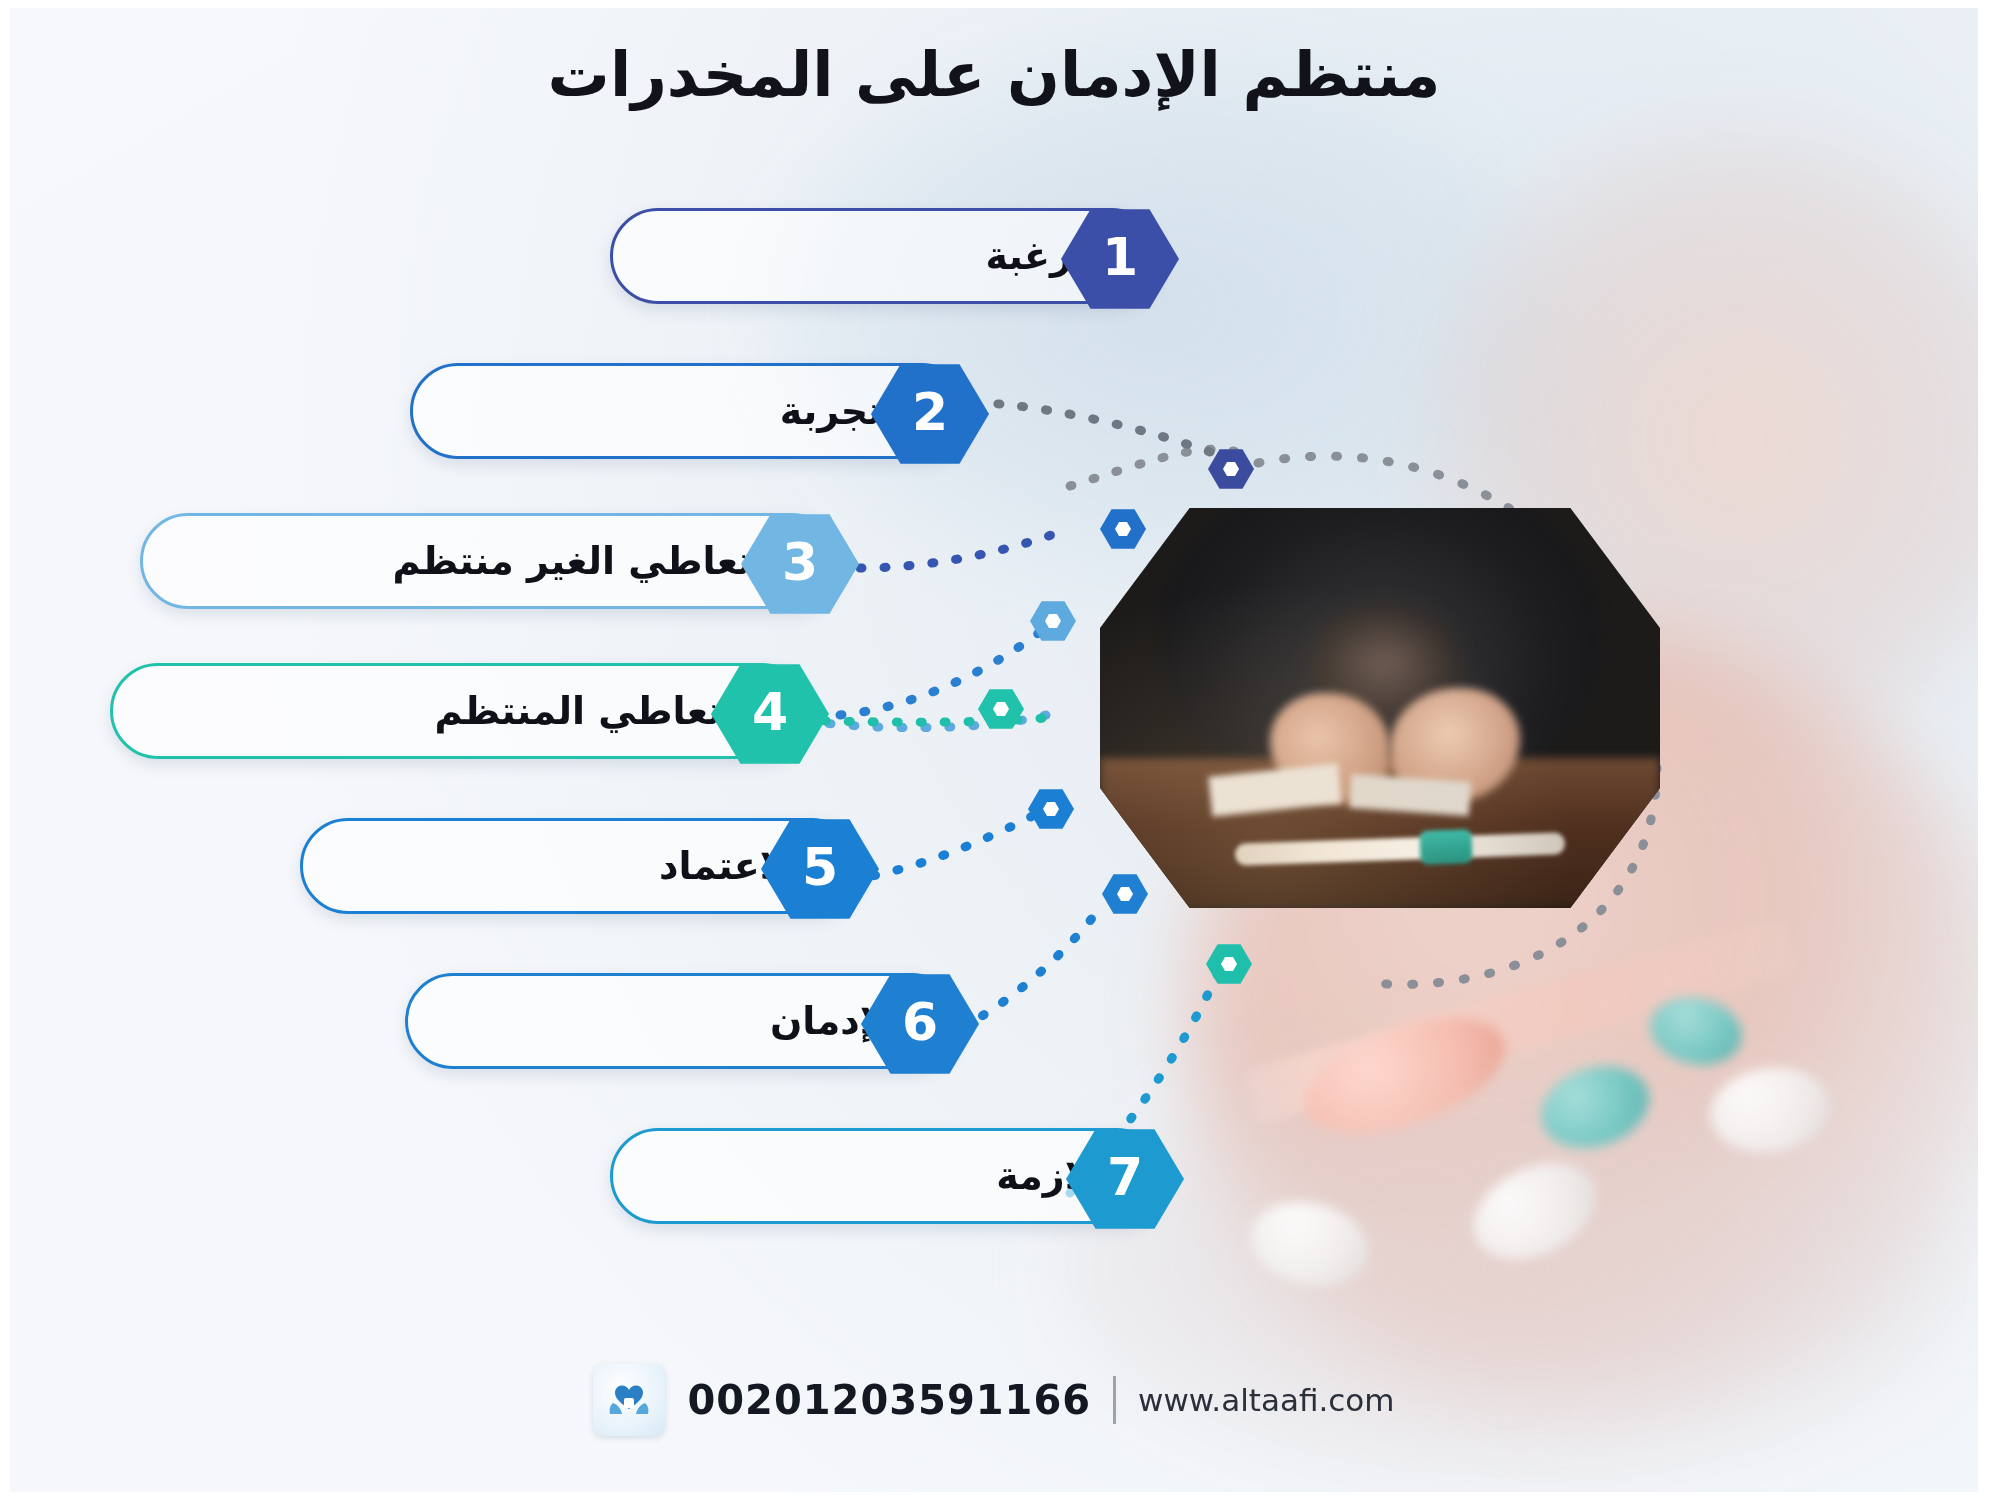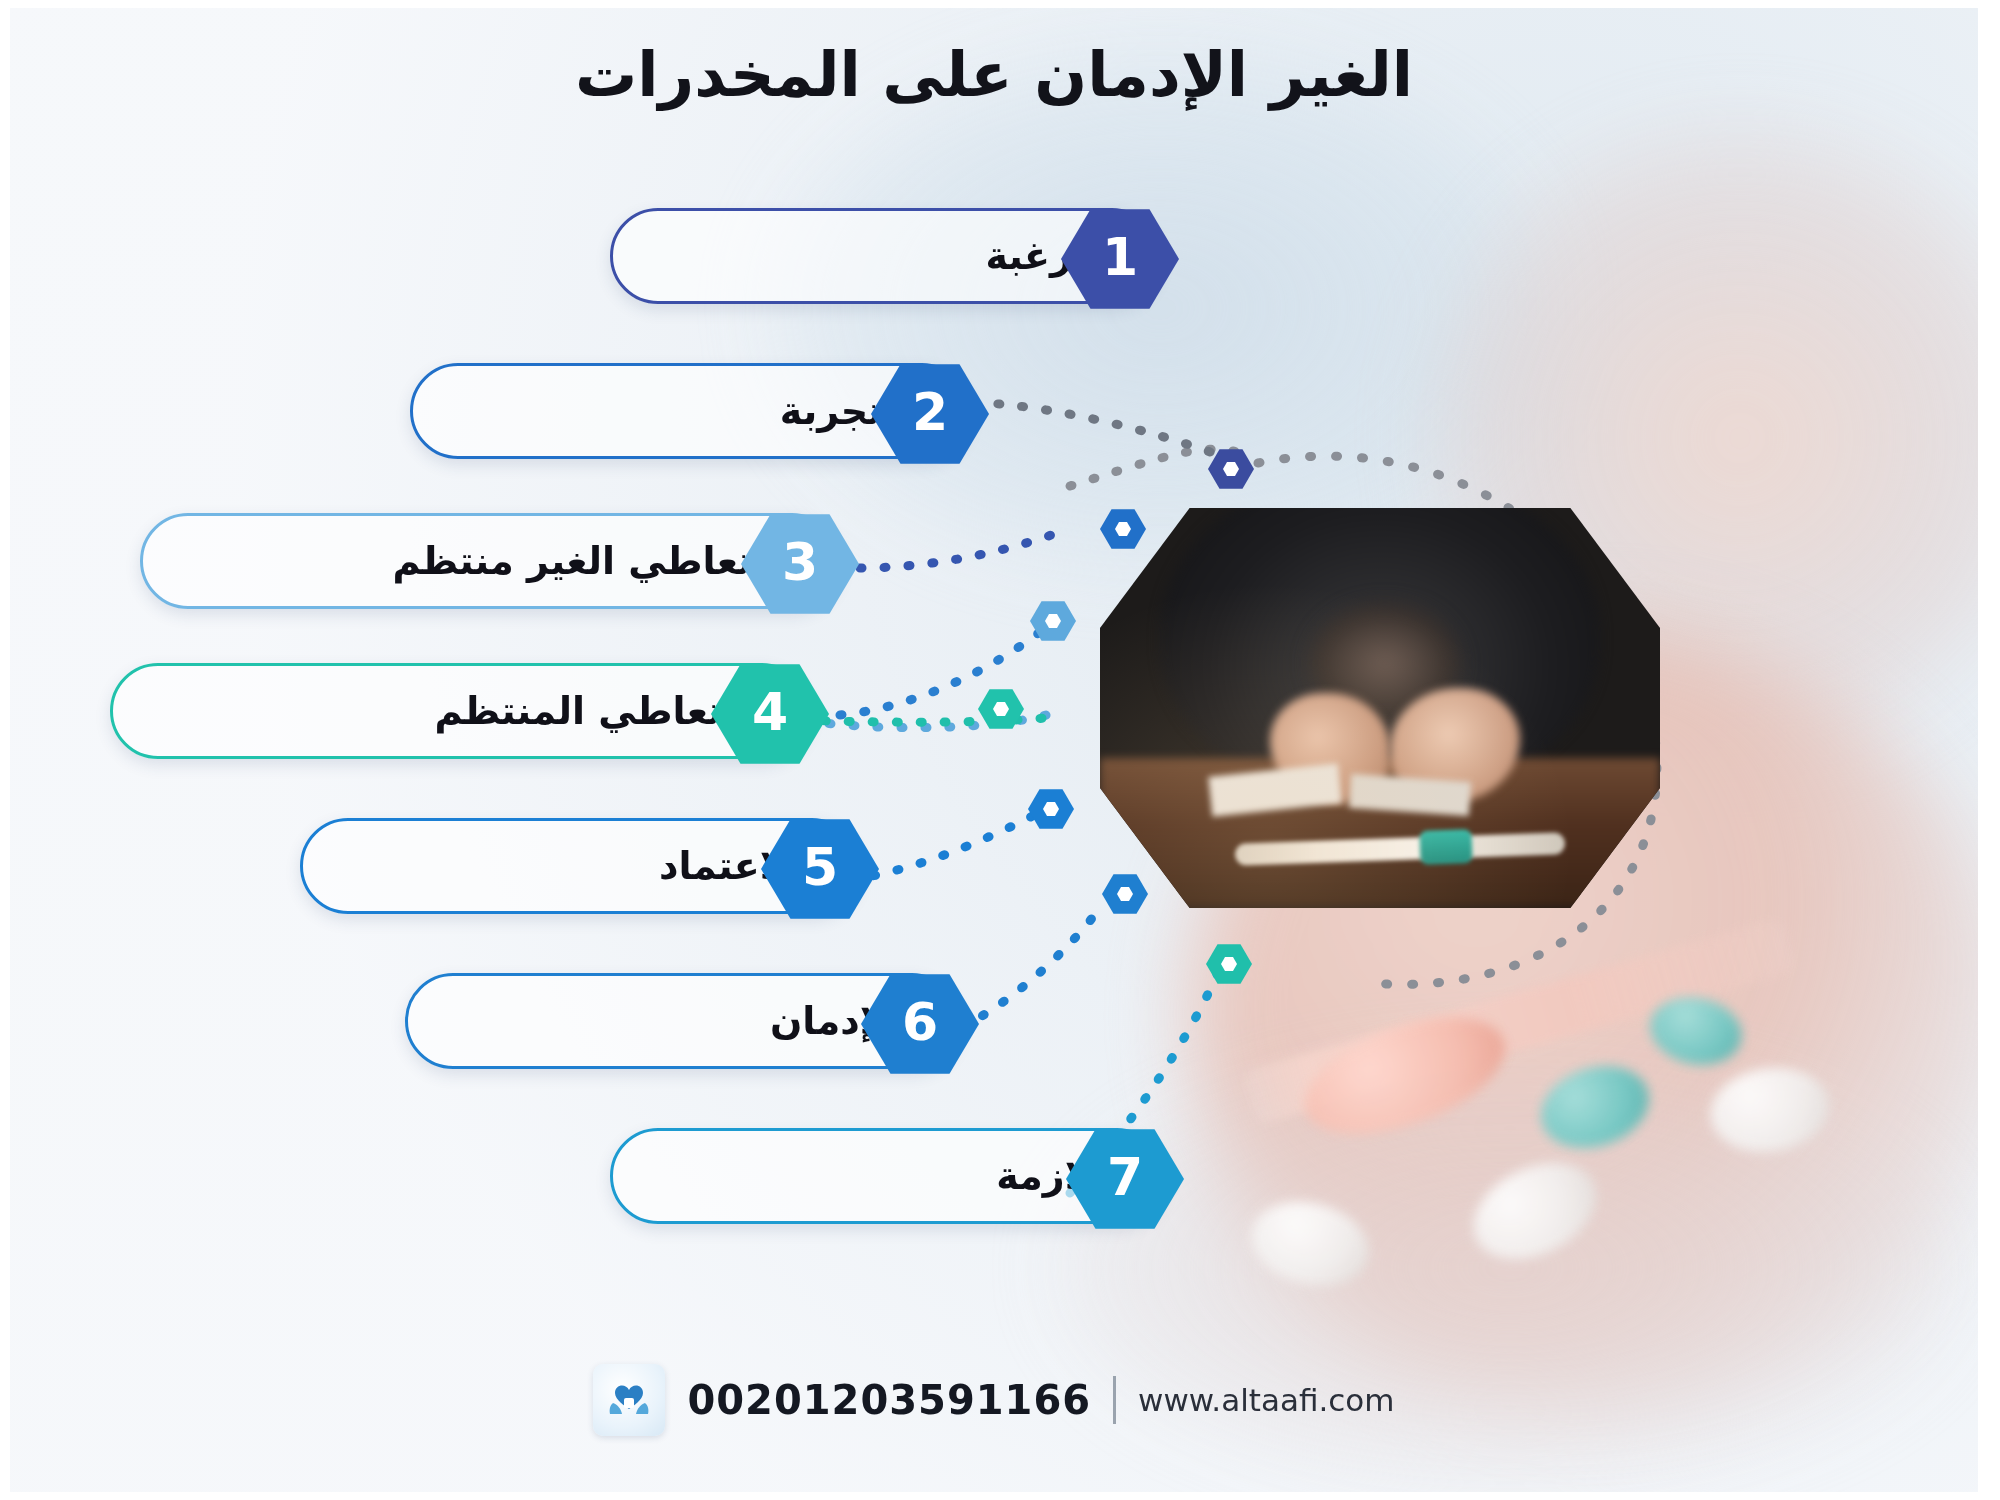--- a/index.html
+++ b/index.html
@@ -272,21 +272,21 @@
     <div class="bg-blob bg-bottom"></div>
 
     <div class="syringe" style="left:1230px; top:985px; width:560px; height:56px; transform:rotate(-16deg);"></div>
     <div class="pill teal" style="left:1530px; top:1060px; width:110px; height:78px; transform:rotate(-18deg);"></div>
     <div class="pill teal" style="left:1640px; top:990px; width:92px; height:66px; transform:rotate(12deg);"></div>
     <div class="pill white" style="left:1700px; top:1060px; width:120px; height:84px; transform:rotate(-8deg);"></div>
     <div class="pill white" style="left:1460px; top:1160px; width:130px; height:86px; transform:rotate(-26deg);"></div>
     <div class="pill white" style="left:1240px; top:1195px; width:120px; height:82px; transform:rotate(14deg);"></div>
     <div class="pill pink" style="left:1290px; top:1020px; width:210px; height:96px; transform:rotate(-20deg);"></div>
 
-    <div id="title">الغير الإدمان على المخدرات</div>
+    <div id="title">منتظم الإدمان على المخدرات</div>
 
     <svg width="1968" height="1484" style="position:absolute; left:0; top:0;">
       <g fill="none" stroke-linecap="round" stroke-width="9" stroke-dasharray="2 22">
         <path d="M1060,478 C1150,450 1200,430 1238,448" stroke="#8b8f97"></path>
         <path d="M940,395 C1010,390 1140,420 1216,450" stroke="#6f7783"></path>
         <path d="M850,560 C930,560 1010,540 1060,520" stroke="#3556b0"></path>
         <path d="M830,707 C905,700 985,660 1035,620" stroke="#2a7fd0"></path>
         <path d="M795,713 C900,726 1000,718 1040,706" stroke="#5ea9dd"></path>
         <path d="M790,712 C900,716 990,714 1035,710" stroke="#20bfab"></path>
         <path d="M840,872 C920,860 1000,820 1038,800" stroke="#1b7fd4"></path>

